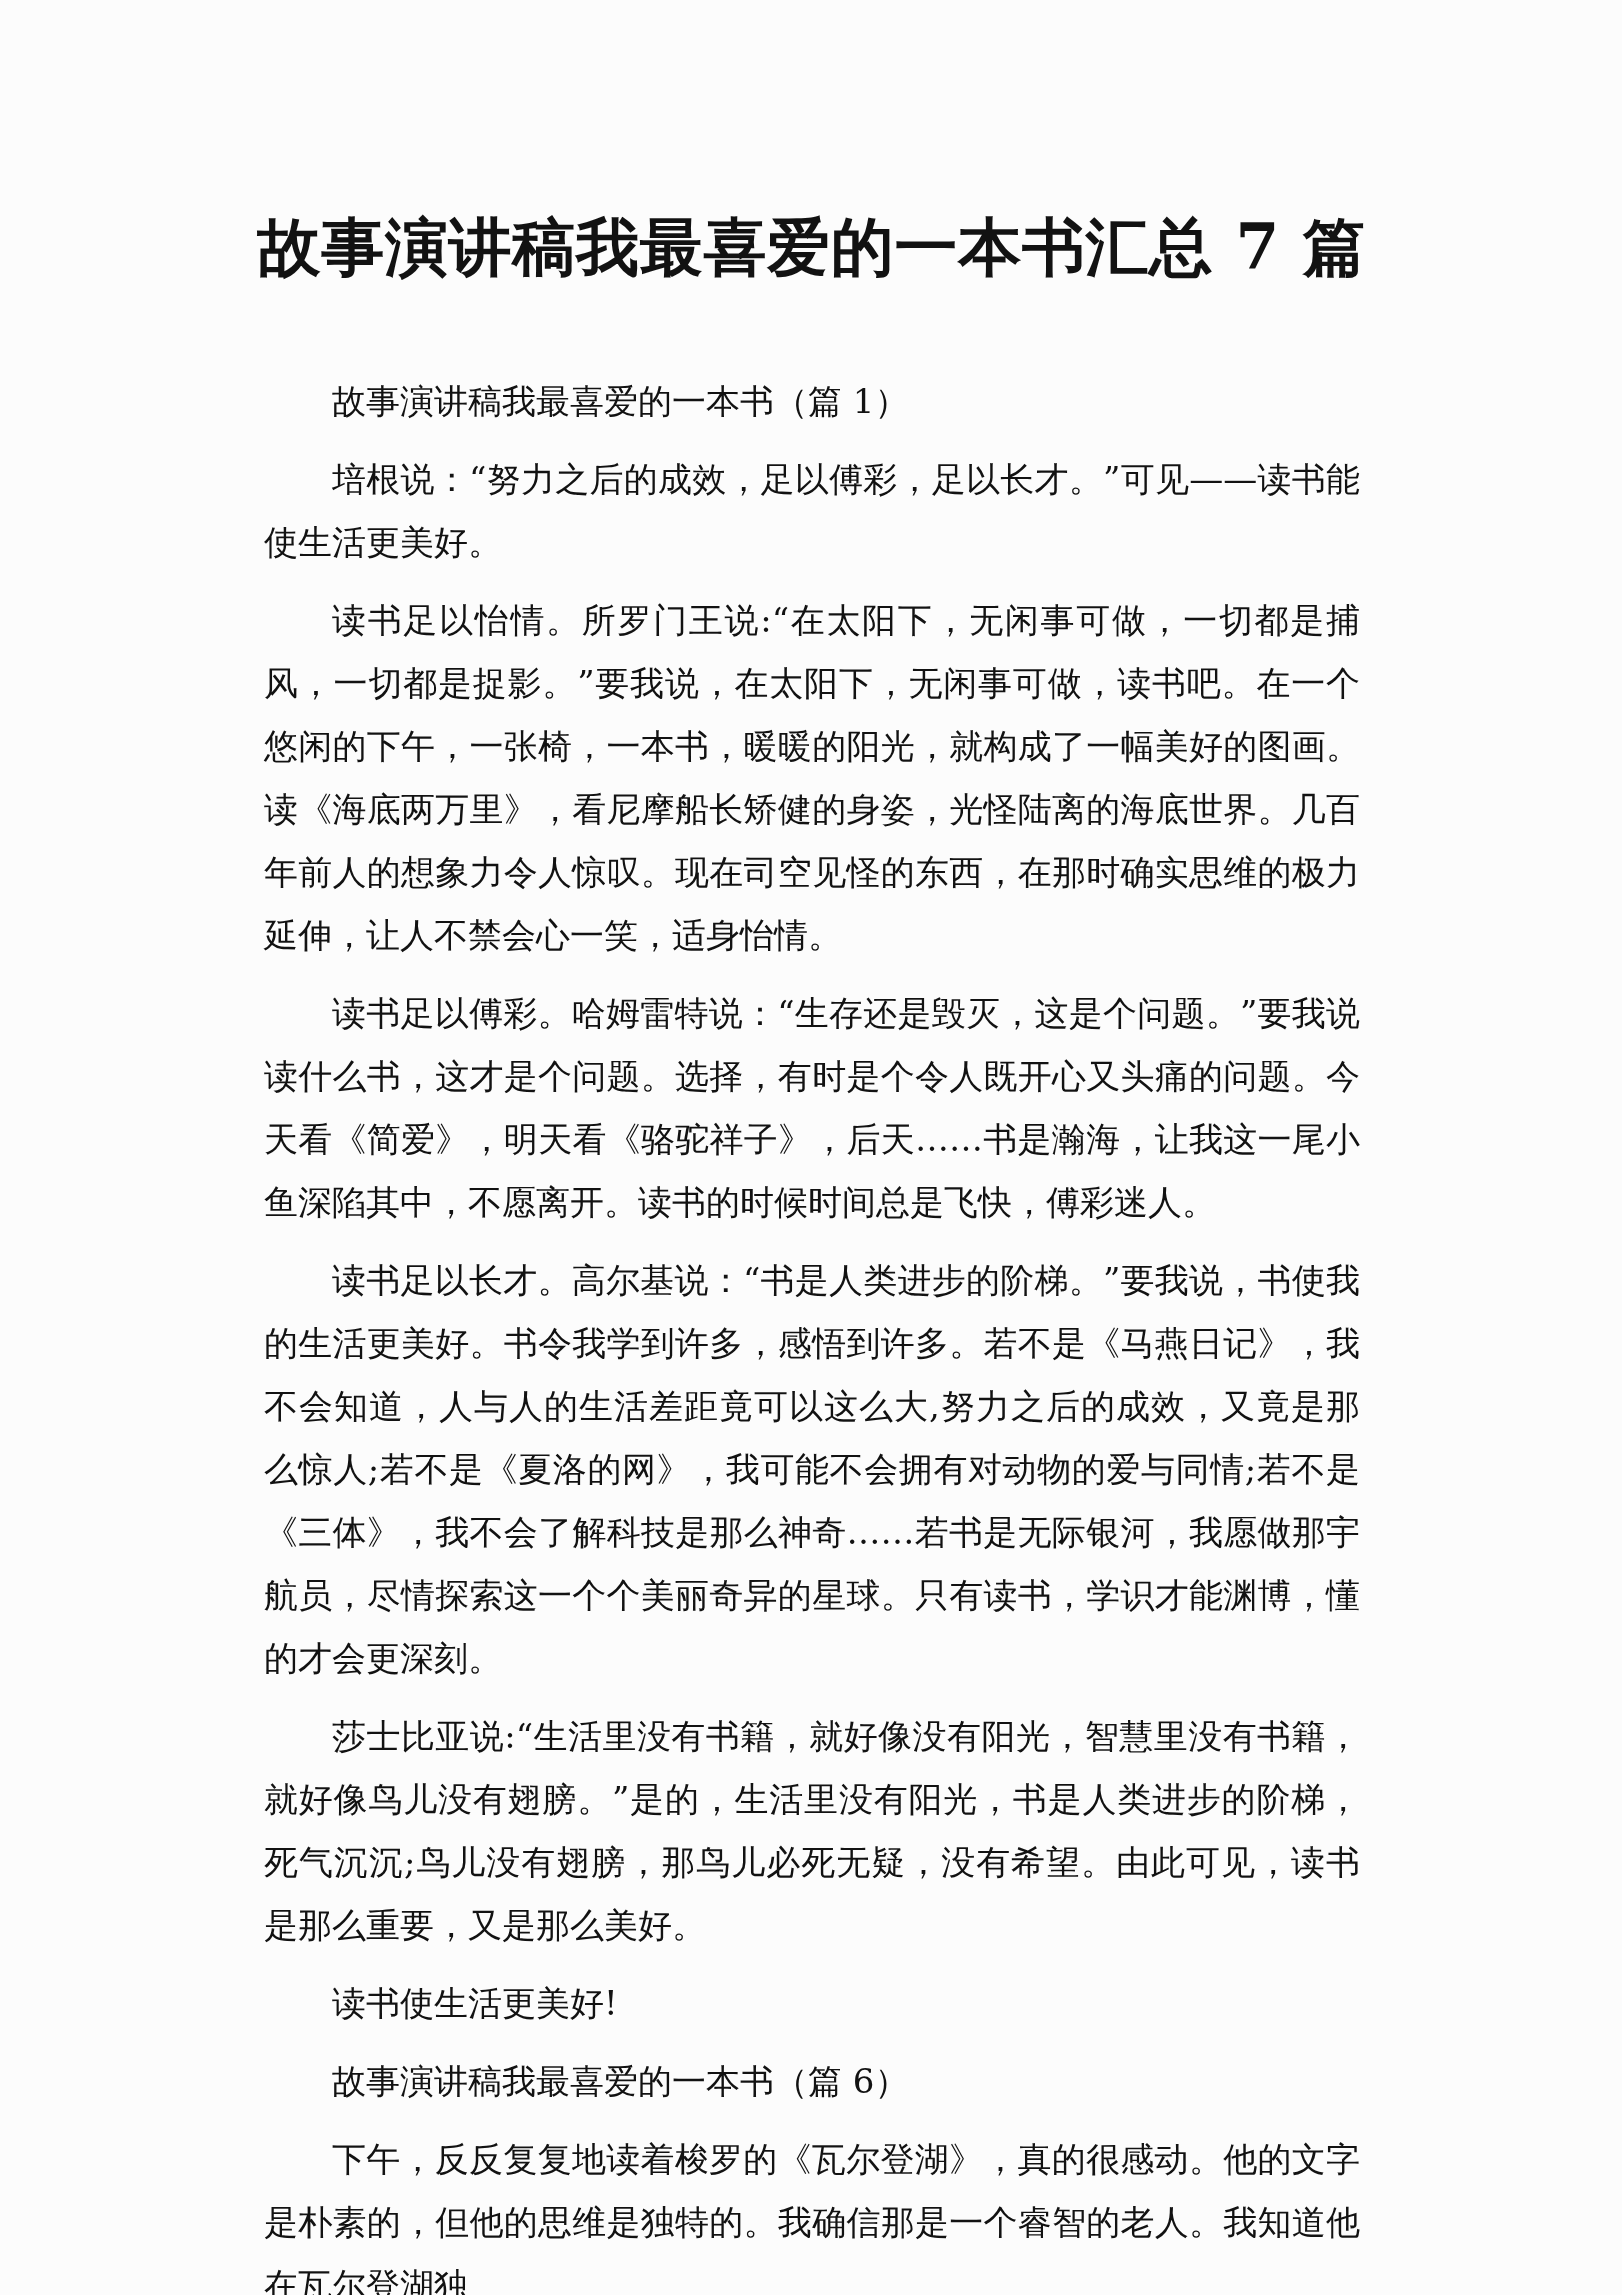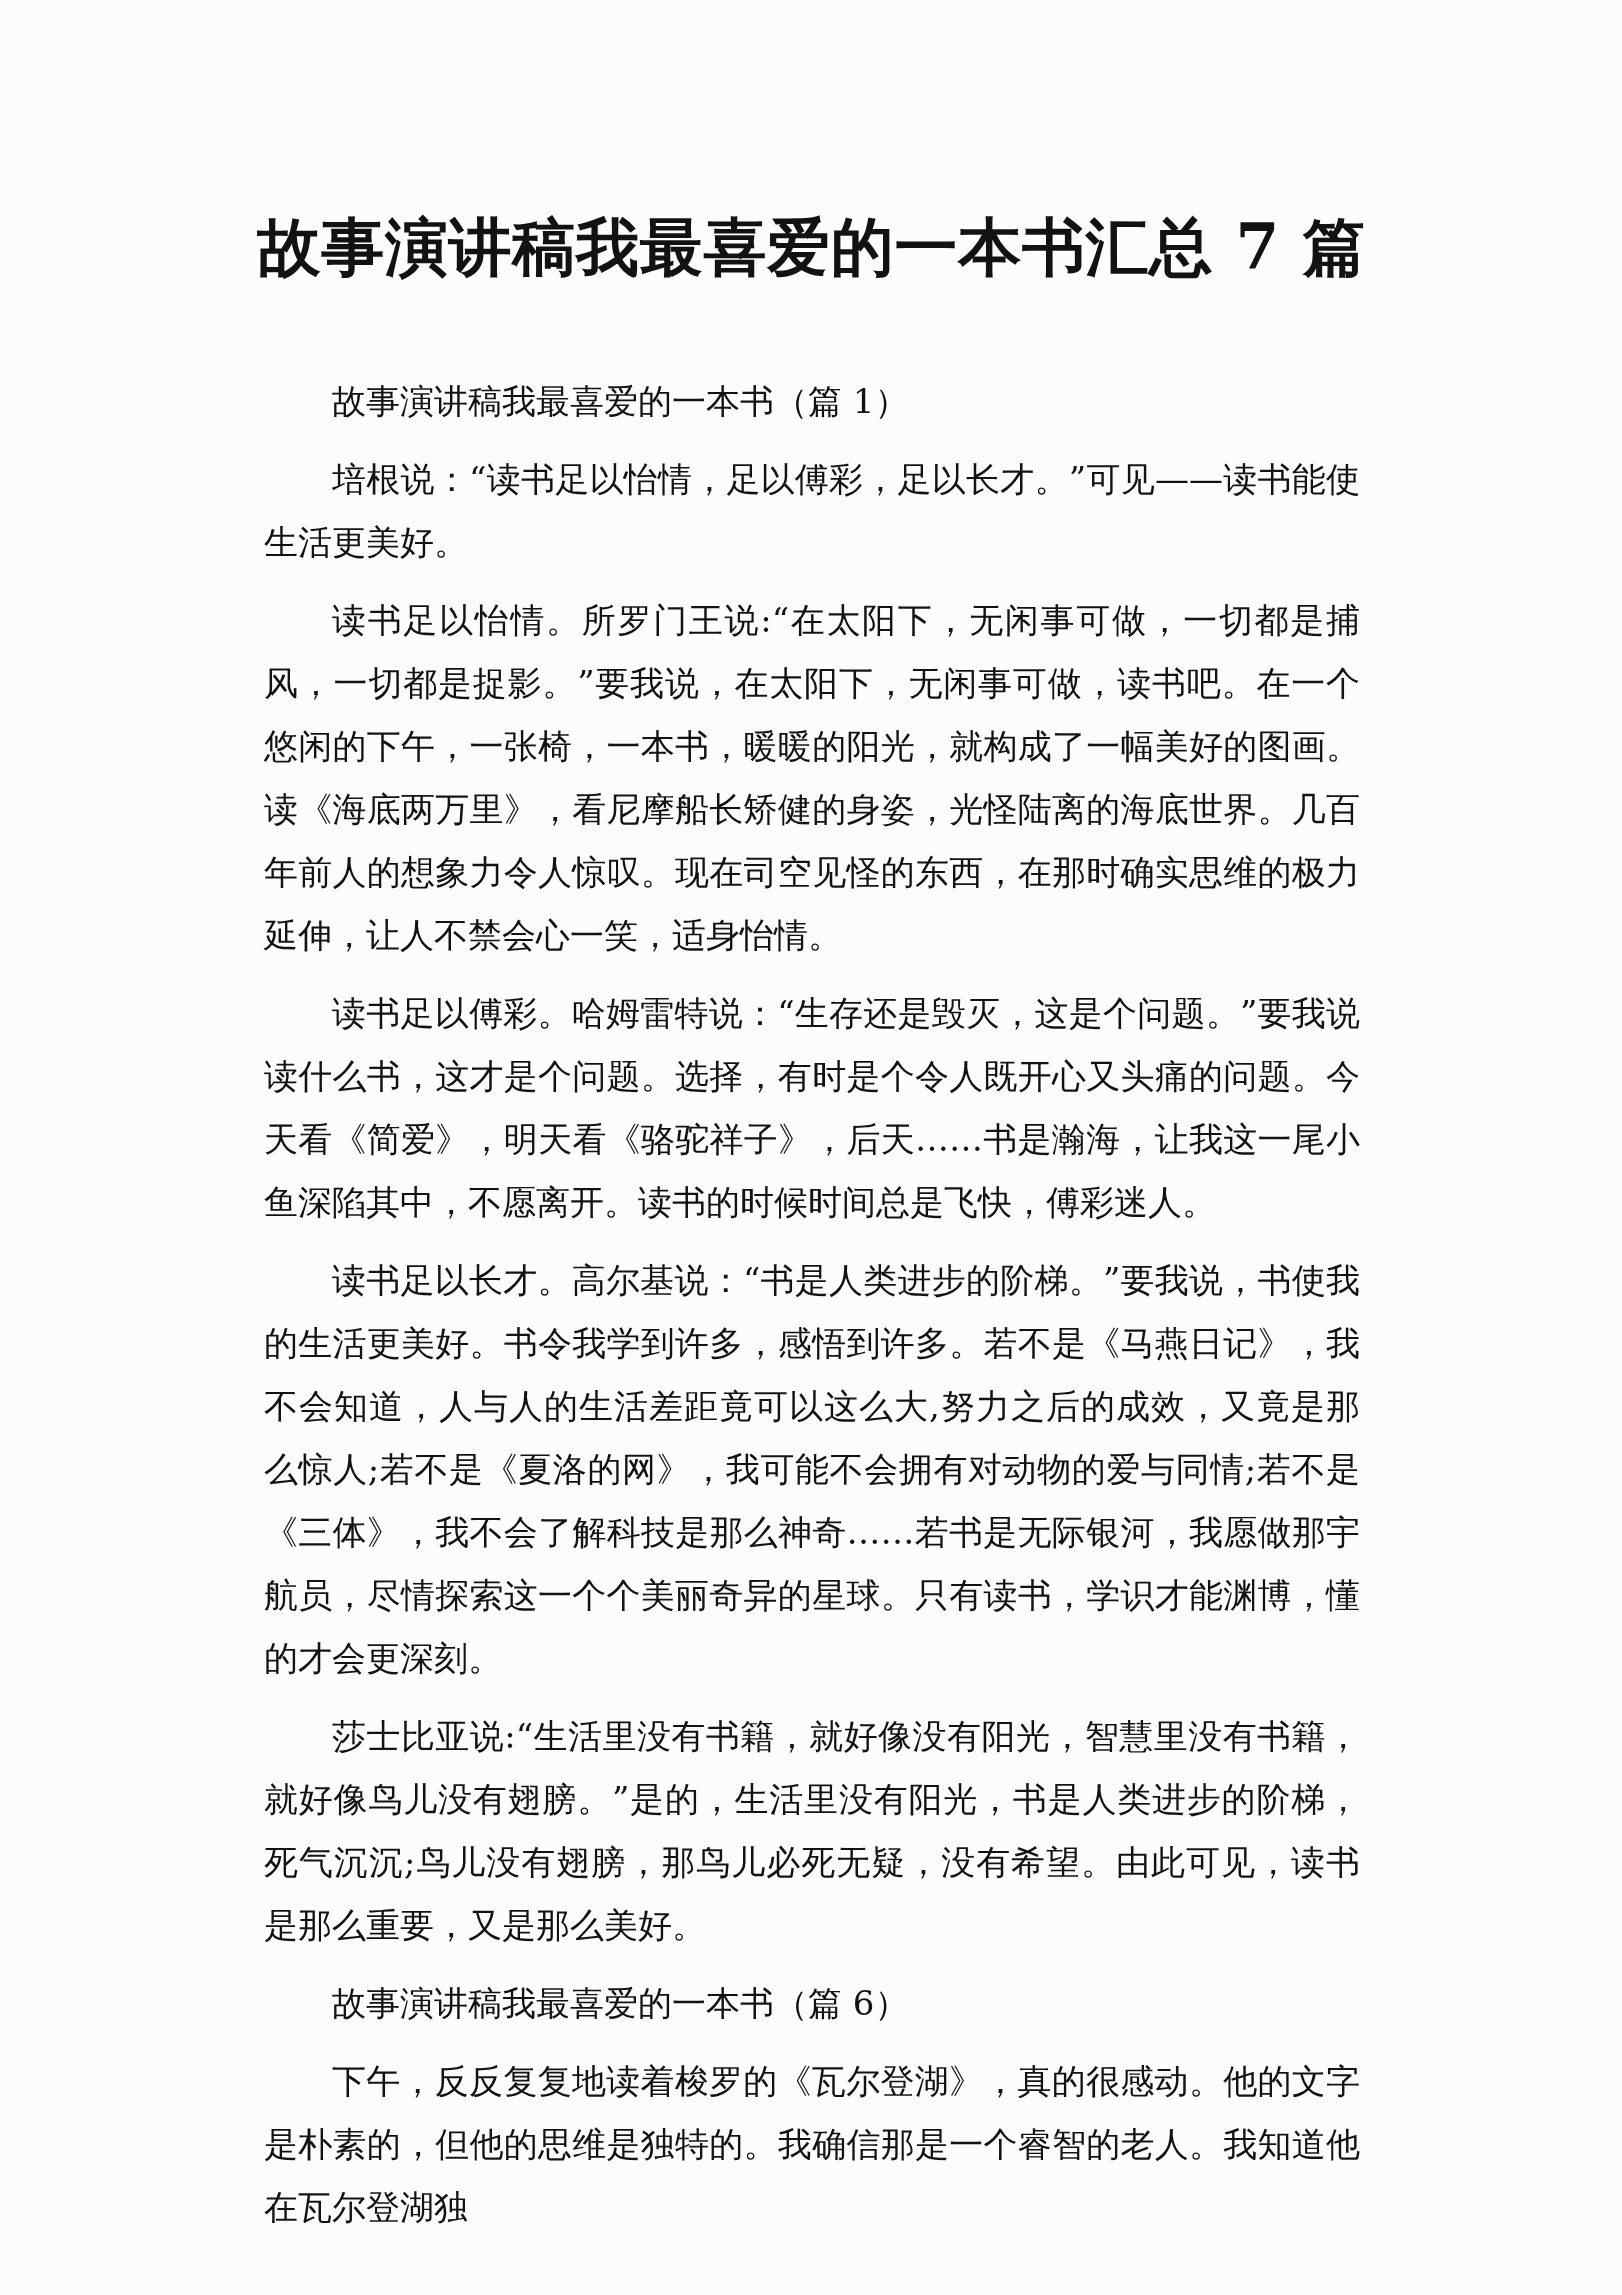--- a/index.html
+++ b/index.html
@@ -54,23 +54,24 @@
 </style>
 </head>
 <body style="background: rgb(252, 252, 252);">
 
 <div class="page" style="background: rgb(252, 252, 252); color: rgb(18, 18, 18); border-radius: 17px;">
 
   <h1 class="doc-title">故事演讲稿我最喜爱的一本书汇总 7 篇</h1>
 
   <div class="body-text">
     <p>故事演讲稿我最喜爱的一本书（篇 1）</p>
-    <p>培根说：“读书足以怡情，足以傅彩，足以长才。”可见——读书能使生活更美好。</p>
+    <p>培根说：“努力之后的成效，足以傅彩，足以长才。”可见——读书能使生活更美好。</p>
     <p>读书足以怡情。所罗门王说:“在太阳下，无闲事可做，一切都是捕风，一切都是捉影。”要我说，在太阳下，无闲事可做，读书吧。在一个悠闲的下午，一张椅，一本书，暖暖的阳光，就构成了一幅美好的图画。读《海底两万里》，看尼摩船长矫健的身姿，光怪陆离的海底世界。几百年前人的想象力令人惊叹。现在司空见怪的东西，在那时确实思维的极力延伸，让人不禁会心一笑，适身怡情。</p>
     <p>读书足以傅彩。哈姆雷特说：“生存还是毁灭，这是个问题。”要我说读什么书，这才是个问题。选择，有时是个令人既开心又头痛的问题。今天看《简爱》，明天看《骆驼祥子》，后天……书是瀚海，让我这一尾小鱼深陷其中，不愿离开。读书的时候时间总是飞快，傅彩迷人。</p>
     <p>读书足以长才。高尔基说：“书是人类进步的阶梯。”要我说，书使我的生活更美好。书令我学到许多，感悟到许多。若不是《马燕日记》，我不会知道，人与人的生活差距竟可以这么大,努力之后的成效，又竟是那么惊人;若不是《夏洛的网》，我可能不会拥有对动物的爱与同情;若不是《三体》，我不会了解科技是那么神奇……若书是无际银河，我愿做那宇航员，尽情探索这一个个美丽奇异的星球。只有读书，学识才能渊博，懂的才会更深刻。</p>
     <p>莎士比亚说:“生活里没有书籍，就好像没有阳光，智慧里没有书籍，就好像鸟儿没有翅膀。”是的，生活里没有阳光，书是人类进步的阶梯，死气沉沉;鸟儿没有翅膀，那鸟儿必死无疑，没有希望。由此可见，读书是那么重要，又是那么美好。</p>
+    <p>读书使生活更美好!</p>
     <p>故事演讲稿我最喜爱的一本书（篇 6）</p>
     <p>下午，反反复复地读着梭罗的《瓦尔登湖》，真的很感动。他的文字是朴素的，但他的思维是独特的。我确信那是一个睿智的老人。我知道他在瓦尔登湖独</p>
   </div>
 
 </div>
 
 
 </body></html>

